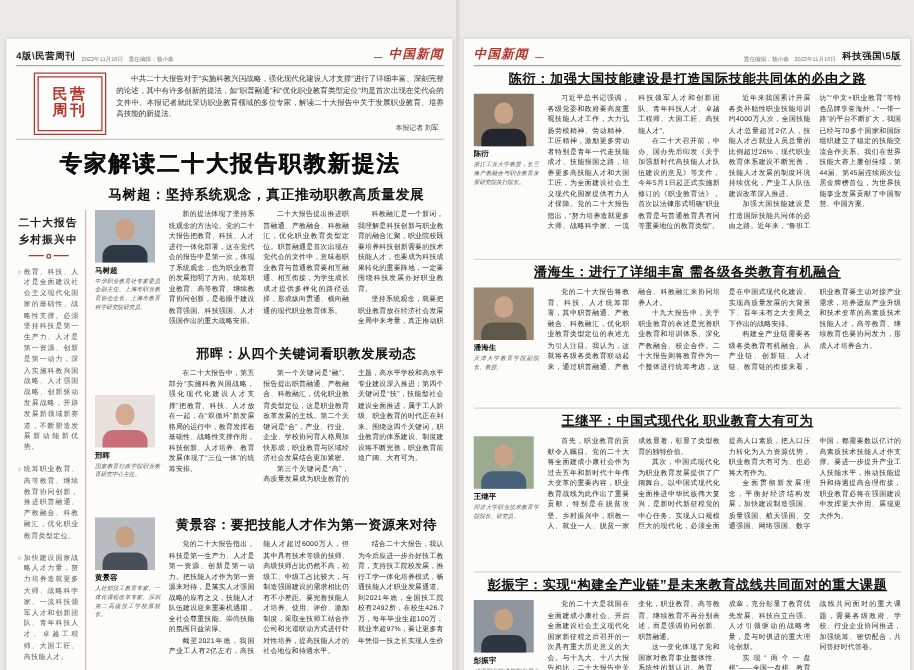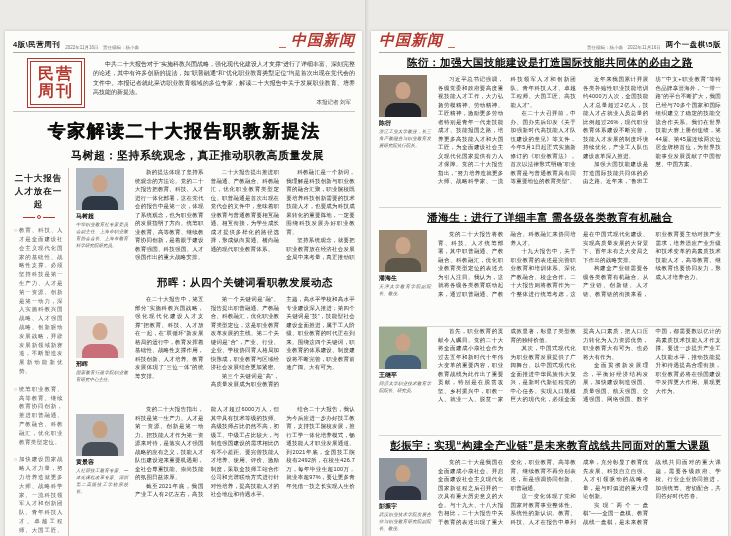--- a/index.html
+++ b/index.html
@@ -6,36 +6,36 @@
   html,body { width:731px; height:536px; overflow:hidden; }
   body { background:#eceae6; font-family:"Liberation Sans", sans-serif; color:#222; }
   .spread { position:relative; width:731px; height:536px; padding:4px 3px 6px 5px; display:flex; gap:9px; }
   .page { background:#fcfcfa; width:357px; height:524px; box-shadow:0 0 3px rgba(0,0,0,.18); padding:9px 7px 6px 8px; position:relative;margin-top:27px; }
   .fold { position:absolute; left:365px; top:0; width:4px; height:536px; background:linear-gradient(90deg, rgba(0,0,0,.10), rgba(0,0,0,0)); }
 
   
   .folio { display:flex; align-items:flex-end; gap:5px; border-bottom:1px solid #a9a6a0; padding-bottom:2px; height:13px; }
   .folio .edition { font-weight:bold; font-size:7.5px; letter-spacing:.5px; color:#1a1a1a; }
   .folio .meta { font-size:4.5px; color:#777; }
-  .masthead { font-family:Liberation Sans, sans-serif; font-style:italic; font-weight:bold; color:#b5362c; font-size:15px; letter-spacing:1px; white-space:nowrap; }
+  .masthead { font-family:Liberation Sans, sans-serif; font-style:italic; font-weight:bold; color:#b5362c; font-size:10px; letter-spacing:1px; white-space:nowrap; }
   .dash { color:#b5362c; font-size:7px; font-weight:bold; }
   .grow { flex:1; }
 
   
   .introrow { display:flex; gap:8px; padding:5px 0 3px 14px; border-bottom:1px solid #c9c6c0; }
   .banner { width:58px; height:50px; border:1.5px solid #b5362c; padding:2px; flex:none; }
   .banner-in { width:100%; height:100%; border:1px solid #b5362c; display:flex; flex-direction:column; align-items:center; justify-content:center; line-height:1.05; }
-  .banner-in span { display:block; color:#b5362c; font-weight:900; font-size:16px; letter-spacing:2px; font-family:Liberation Sans, sans-serif; }
+  .banner-in span { display:block; color:#b5362c; font-weight:900; font-size:12px; letter-spacing:2px; font-family:Liberation Mono, monospace; }
   .intro { flex:1; padding-top:2px; }
   .intro p { font-size:6px; line-height:1.55; text-align:justify; text-indent:2em; color:#333; }
   .byline { text-align:right; font-size:5.5px; color:#444; margin-top:2px; padding-right:4px; }
 
   .headline { text-align:center; font-weight:900; font-size:18px; letter-spacing:1.5px; color:#0d0d0d; margin:7px 0 5px 0;
               text-shadow:.4px 0 0 #0d0d0d; white-space:nowrap; }
-  .lead-sub { text-align:left; font-weight:bold; font-size:11px; color:#111; margin:0 0 5px 58px; letter-spacing:.5px; }
+  .lead-sub { text-align:center; font-weight:bold; font-size:11px; color:#111; margin:0 0 5px 58px; letter-spacing:.5px; }
 
   
   .main { display:flex; gap:7px;justify-content:space-between; }
   .sidebar { width:56px; flex:none; border-right:1px solid #dcb8ae; padding:4px 5px 0 1px; }
   .sb-title { text-align:center; font-weight:bold; font-size:8.5px; line-height:1.5; color:#222; letter-spacing:1px; }
   .sb-deco { display:flex; align-items:center; justify-content:center; gap:2px; margin:5px 0 7px; }
   .sb-deco i { display:block; width:12px; height:1px; background:#b5362c; }
   .sb-deco b { display:block; width:4px; height:4px; border:1px solid #b5362c; border-radius:50%; }
   .sb-item { display:flex; gap:2px; margin-bottom:9px; }
   .sb-item .mark { color:#b5362c; font-size:5px; line-height:1.6; flex:none; }
@@ -106,21 +106,21 @@
     </div>
 
     <h1 class="headline">专家解读二十大报告职教新提法</h1>
     <h2 class="lead-sub">马树超：坚持系统观念，真正推动职教高质量发展</h2>
 
     <div class="main">
 
       <aside class="sidebar">
         <div class="sb-title">
           <div>二十大报告</div>
-          <div>人才放在一起</div>
+          <div>乡村振兴中</div>
         </div>
         <div class="sb-deco">
             <i></i>
             <b></b>
             <i></i>
           </div>
         <div class="sb-item">
           <span class="mark">○</span>
           <p>教育、科技、人才是全面建设社会主义现代化国家的基础性、战略性支撑。必须坚持科技是第一生产力、人才是第一资源、创新是第一动力，深入实施科教兴国战略、人才强国战略、创新驱动发展战略，开辟发展新领域新赛道，不断塑造发展新动能新优势。</p>
         </div>
@@ -164,36 +164,37 @@
           <p>二十大报告提出推进职普融通、产教融合、科教融汇，优化职业教育类型定位。职普融通是首次出现在党代会的文件中，意味着职业教育与普通教育要相互融通、相互衔接，为学生成长成才提供多样化的路径选择，形成纵向贯通、横向融通的现代职业教育体系。</p>
           <p>科教融汇是一个新词，我理解是科技创新与职业教育的融合汇聚，职业院校既要培养科技创新需要的技术技能人才，也要成为科技成果转化的重要阵地，一定要围绕科技发展办好职业教育。</p>
           <p>坚持系统观念，就要把职业教育放在经济社会发展全局中来考量，真正推动职业教育高质量发展，加快建设现代职业教育体系，培养更多高素质技术技能人才、能工巧匠、大国工匠。</p>
         </div>
         <h3 class="subhead">邢晖：从四个关键词看职教发展动态</h3>
         <div class="cols3 h-xing">
           <p>在二十大报告中，第五部分“实施科教兴国战略，强化现代化建设人才支撑”把教育、科技、人才放在一起，在“双循环”新发展格局的运行中，教育发挥着基础性、战略性支撑作用，科技创新、人才培养、教育发展体现了“三位一体”的统筹安排。</p>
           <p>第一个关键词是“融”。报告提出职普融通、产教融合、科教融汇，优化职业教育类型定位，这是职业教育改革发展的主线。第二个关键词是“合”，产业、行业、企业、学校协同育人格局加快形成，职业教育与区域经济社会发展结合更加紧密。</p>
           <p>第三个关键词是“高”，高质量发展成为职业教育的主题，高水平学校和高水平专业建设深入推进；第四个关键词是“技”，技能型社会建设全面推进，属于工人阶级、职业教育的时代正在到来。围绕这四个关键词，职业教育的体系建设、制度建设将不断完善，职业教育前途广阔、大有可为。</p>
         </div>
+        <h3 class="subhead">黄景容：要把技能人才作为第一资源来对待</h3>
         <div class="cols3 h-huang">
           <p>党的二十大报告指出，科技是第一生产力、人才是第一资源、创新是第一动力。把技能人才作为第一资源来对待，是落实人才强国战略的应有之义，技能人才队伍建设迎来重要机遇期，全社会尊重技能、崇尚技能的氛围日益浓厚。</p>
           <p>截至2021年底，我国产业工人有2亿左右，高技能人才超过6000万人，但其中具有技术等级的技师、高级技师占比仍然不高，初级工、中级工占比较大，与制造强国建设的需求相比仍有不小差距。要完善技能人才培养、使用、评价、激励制度，采取全技师工站合作公司和光谱联动方式进行针对性培养，提高技能人才的社会地位和待遇水平。</p>
           <p>结合二十大报告，我认为今后应进一步办好技工教育，支持技工院校发展，推行工学一体化培养模式，畅通技能人才职业发展通道。到2021年底，全国技工院校有2492所，在校生426.7万，每年毕业生超100万，就业率超97%，要让更多青年凭借一技之长实现人生价值，让技能成才、技能报国成为社会风尚。</p>
         </div>
       </div>
     </div>
   </div>
 
   <div class="page">
     <div class="folio">
       <span class="masthead">中国新闻</span>
       <span class="dash">—</span>
       <span class="grow"></span>
       <span class="meta">责任编辑：杨小淼　2022年11月16日</span>
-      <span class="edition">两个一盘棋\5版</span>
+      <span class="edition">科技强国\5版</span>
     </div>
 
     <h3 class="subhead r-sub">陈衍：加强大国技能建设是打造国际技能共同体的必由之路</h3>
     <div class="rsection">
       <div class="photocol">
         <figure>
           <div class="photo p-chen"></div>
           <figcaption>
             <div class="fname">陈衍</div>
             <div class="fdesc">浙江工业大学教授，长三角产教融合与职业教育发展研究院执行院长。</div>
@@ -223,20 +224,21 @@
       </div>
       <div class="body cols4 h-pan">
         <p>党的二十大报告将教育、科技、人才统筹部署，其中职普融通、产教融合、科教融汇，优化职业教育类型定位的表述尤为引人注目。我认为，这就将各级各类教育联动起来，通过职普融通、产教融合、科教融汇来协同培养人才。</p>
         <p>十九大报告中，关于职业教育的表述是完善职业教育和培训体系、深化产教融合、校企合作。二十大报告则将教育作为一个整体进行统筹考虑，这是在中国式现代化建设、实现高质量发展的大背景下、百年未有之大变局之下作出的战略安排。</p>
         <p>构建全产业链需要各级各类教育有机融合。从产业链、创新链、人才链、教育链的衔接来看，职业教育要主动对接产业需求，培养适应产业升级和技术变革的高素质技术技能人才，高等教育、继续教育也要协同发力，形成人才培养合力。</p>
       </div>
     </div>
 
     <hr class="rsep">
 
+    <h3 class="subhead r-sub">王继平：中国式现代化 职业教育大有可为</h3>
     <div class="rsection">
       <div class="photocol">
         <figure>
           <div class="photo p-wang"></div>
           <figcaption>
             <div class="fname">王继平</div>
             <div class="fdesc">同济大学职业技术教育学院院长、研究员。</div>
           </figcaption>
         </figure>
       </div>

